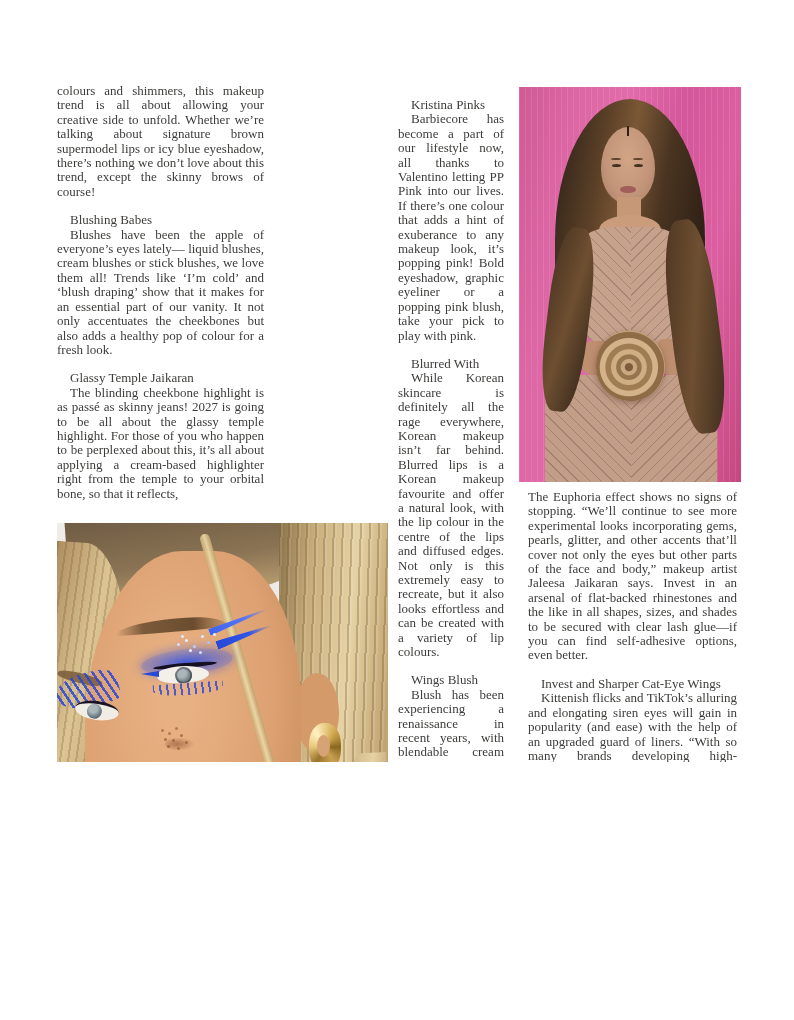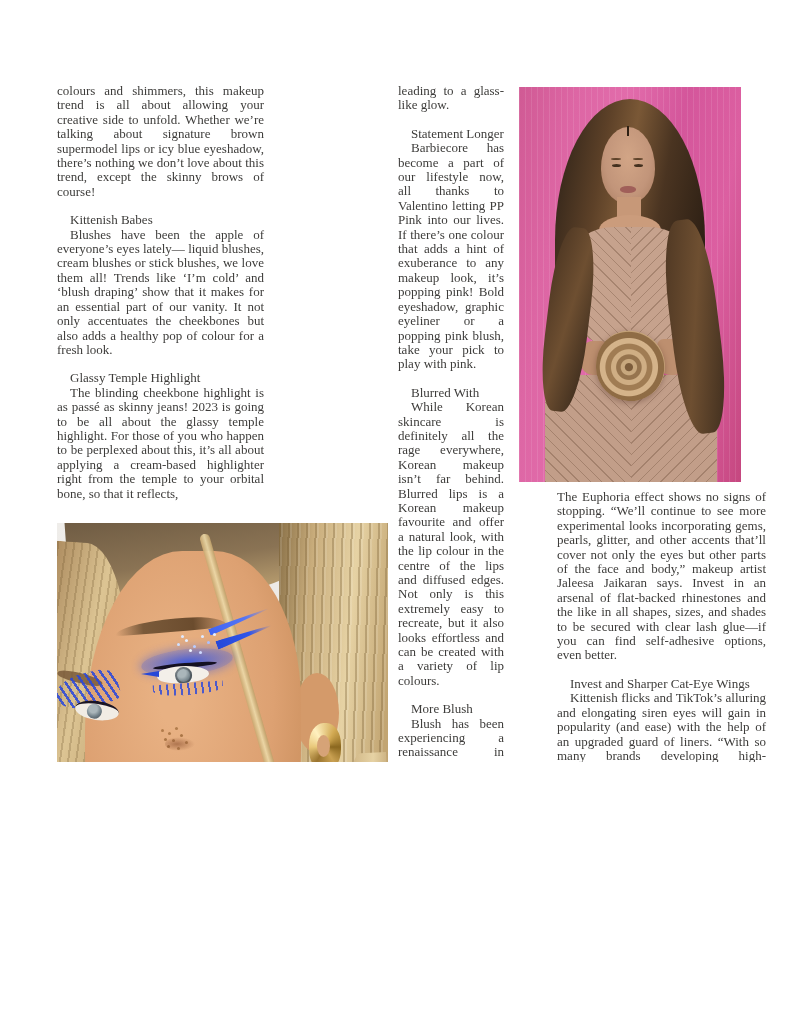--- a/index.html
+++ b/index.html
@@ -4,21 +4,21 @@
 <style>
   html,body { margin:0; padding:0; background:#ffffff; }
   .page { position:relative; width:794px; height:762px; background:#ffffff; overflow:hidden;
           font-family:"Liberation Serif", serif; }
 
   
   .col { position:absolute; width:207px; font-size:13px; line-height:14.4px;
          color:#3d3c3a; text-align:justify; hyphens:auto; }
   #col1 { left:57px;  top:84px; }
   #col2 { left:297px; top:84px; }
-  #col3 { left:557px; top:490px; width:209px; }
+  #col3 { left:528px; top:490px; width:209px; }
   .col p { margin:0; text-indent:13px; }
   .col p.cont { text-indent:0; }
   .col .head { margin-top:14px; }
   .spacer-float { float:left; width:101px; height:427px; margin-top:421px; }
   .end-mark { text-align:right; font-family:"Liberation Sans", sans-serif;
               font-size:12px; font-weight:600; color:#161616; margin-top:2px; }
 
   
   #footer { position:absolute; left:57px; top:956px; font-size:14.5px;
             letter-spacing:0.4px; color:#1c1c1b; }
@@ -163,34 +163,33 @@
   .bl-hair-front { left:292px; top:230px; width:42px; height:191px; transform:rotate(-3deg);
     background:linear-gradient(95deg,#c9ad7c,#e6d2a4 50%,#b0905e); border-radius:40% 0 0 0; }
 </style>
 </head>
 <body>
 
 <div class="page">
 
   <div class="col" id="col1">
     <p class="cont">colours and shimmers, this makeup trend is all about allowing your creative side to unfold. Whether we’re talking about signature brown supermodel lips or icy blue eyeshadow, there’s nothing we don’t love about this trend, except the skinny brows of course!</p>
-    <p class="head">Kittenish Babes</p>
+    <p class="head">Blushing Babes</p>
     <p>Blushes have been the apple of everyone’s eyes lately— liquid blushes, cream blushes or stick blushes, we love them all! Trends like ‘I’m cold’ and ‘blush draping’ show that it makes for an essential part of our vanity. It not only accentuates the cheekbones but also adds a healthy pop of colour for a fresh look.</p>
-    <p class="head">Glassy Temple Highlight</p>
-    <p>The blinding cheekbone highlight is as passé as skinny jeans! 2023 is going to be all about the glassy temple highlight. For those of you who happen to be perplexed about this, it’s all about applying a cream-based highlighter right from the temple to your orbital bone, so that it reflects,</p>
+    <p class="head">Glassy Temple Jaikaran</p>
+    <p>The blinding cheekbone highlight is as passé as skinny jeans! 2027 is going to be all about the glassy temple highlight. For those of you who happen to be perplexed about this, it’s all about applying a cream-based highlighter right from the temple to your orbital bone, so that it reflects,</p>
   </div>
 
   <div class="col" id="col2">
     <div class="spacer-float"></div>
-    <p class="cont">leading to a glass-like glow.</p>
-    <p class="head">Statement Longer</p>
+    <p class="head">Kristina Pinks</p>
     <p>Barbiecore has become a part of our lifestyle now, all thanks to Valentino letting PP Pink into our lives. If there’s one colour that adds a hint of exuberance to any makeup look, it’s popping pink! Bold eyeshadow, graphic eyeliner or a popping pink blush, take your pick to play with pink.</p>
     <p class="head">Blurred With</p>
     <p>While Korean skincare is definitely all the rage everywhere, Korean makeup isn’t far behind. Blurred lips is a Korean makeup favourite and offer a natural look, with the lip colour in the centre of the lips and diffused edges. Not only is this extremely easy to recreate, but it also looks effortless and can be created with a variety of lip colours.</p>
-    <p class="head">More Blush</p>
+    <p class="head">Wings Blush</p>
     <p>Blush has been experiencing a renaissance in recent years, with blendable cream options and more-is-more application methods making cheeks (and eyes and the bridges of noses) romantically rosy. “There was a moment when it was only about bronzer and highlighter, but blush is back and bolder than ever,” Kristina says. “Adding blush is like adding life back to the skin.” The trend already has legs, having served as the main factor in several of 2022’s most memorable TikTok beauty looks—think sunburn blush, cold girl, and crying girl makeup.</p>
 
   </div>
 
   <div class="col" id="col3">
     <p class="cont">The Euphoria effect shows no signs of stopping. “We’ll continue to see more experimental looks incorporating gems, pearls, glitter, and other accents that’ll cover not only the eyes but other parts of the face and body,” makeup artist Jaleesa Jaikaran says. Invest in an arsenal of flat-backed rhinestones and the like in all shapes, sizes, and shades to be secured with clear lash glue—if you can find self-adhesive options, even better.</p>
     <p class="head">Invest and Sharper Cat-Eye Wings</p>
     <p>Kittenish flicks and TikTok’s alluring and elongating siren eyes will gain in popularity (and ease) with the help of an upgraded guard of liners. “With so many brands developing high-technology eyeliners that do not budge and are smudge-proof, the graphic feline liner look will be one to wear for a fun night out,” says Henney, who recommends focusing on pulling the eye shape upward and outward. Dark femininity is sure to be a major 2023 trend.</p>
     <div class="end-mark">GI</div>
   </div>

